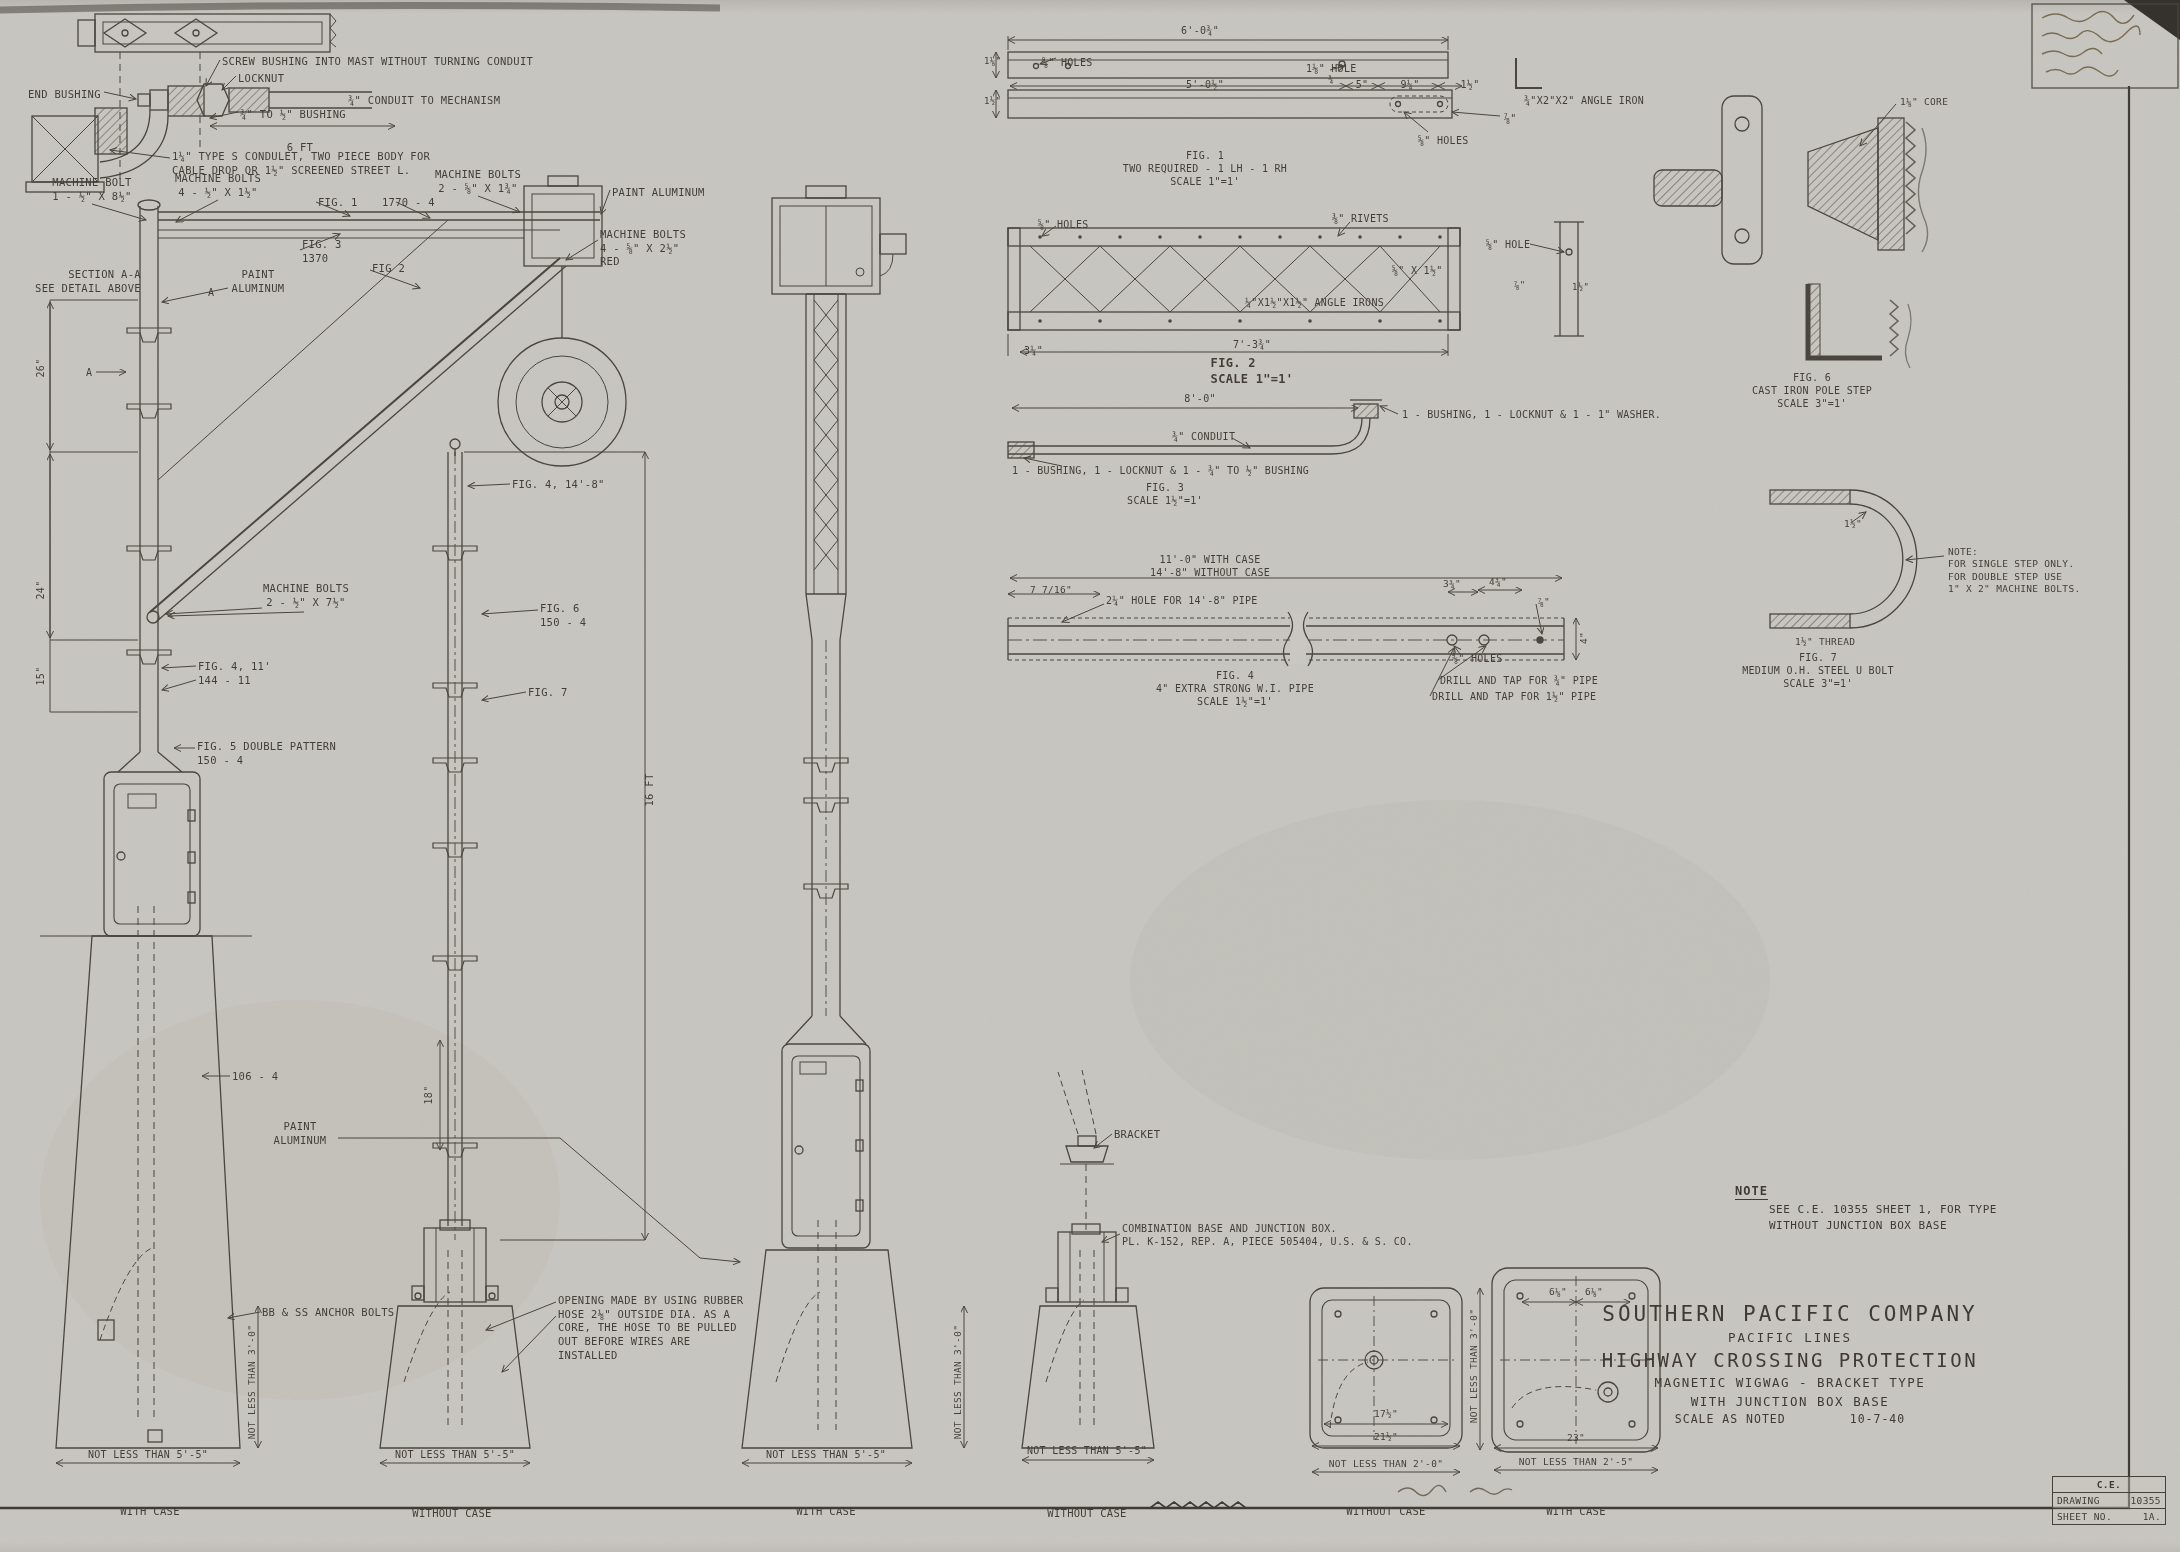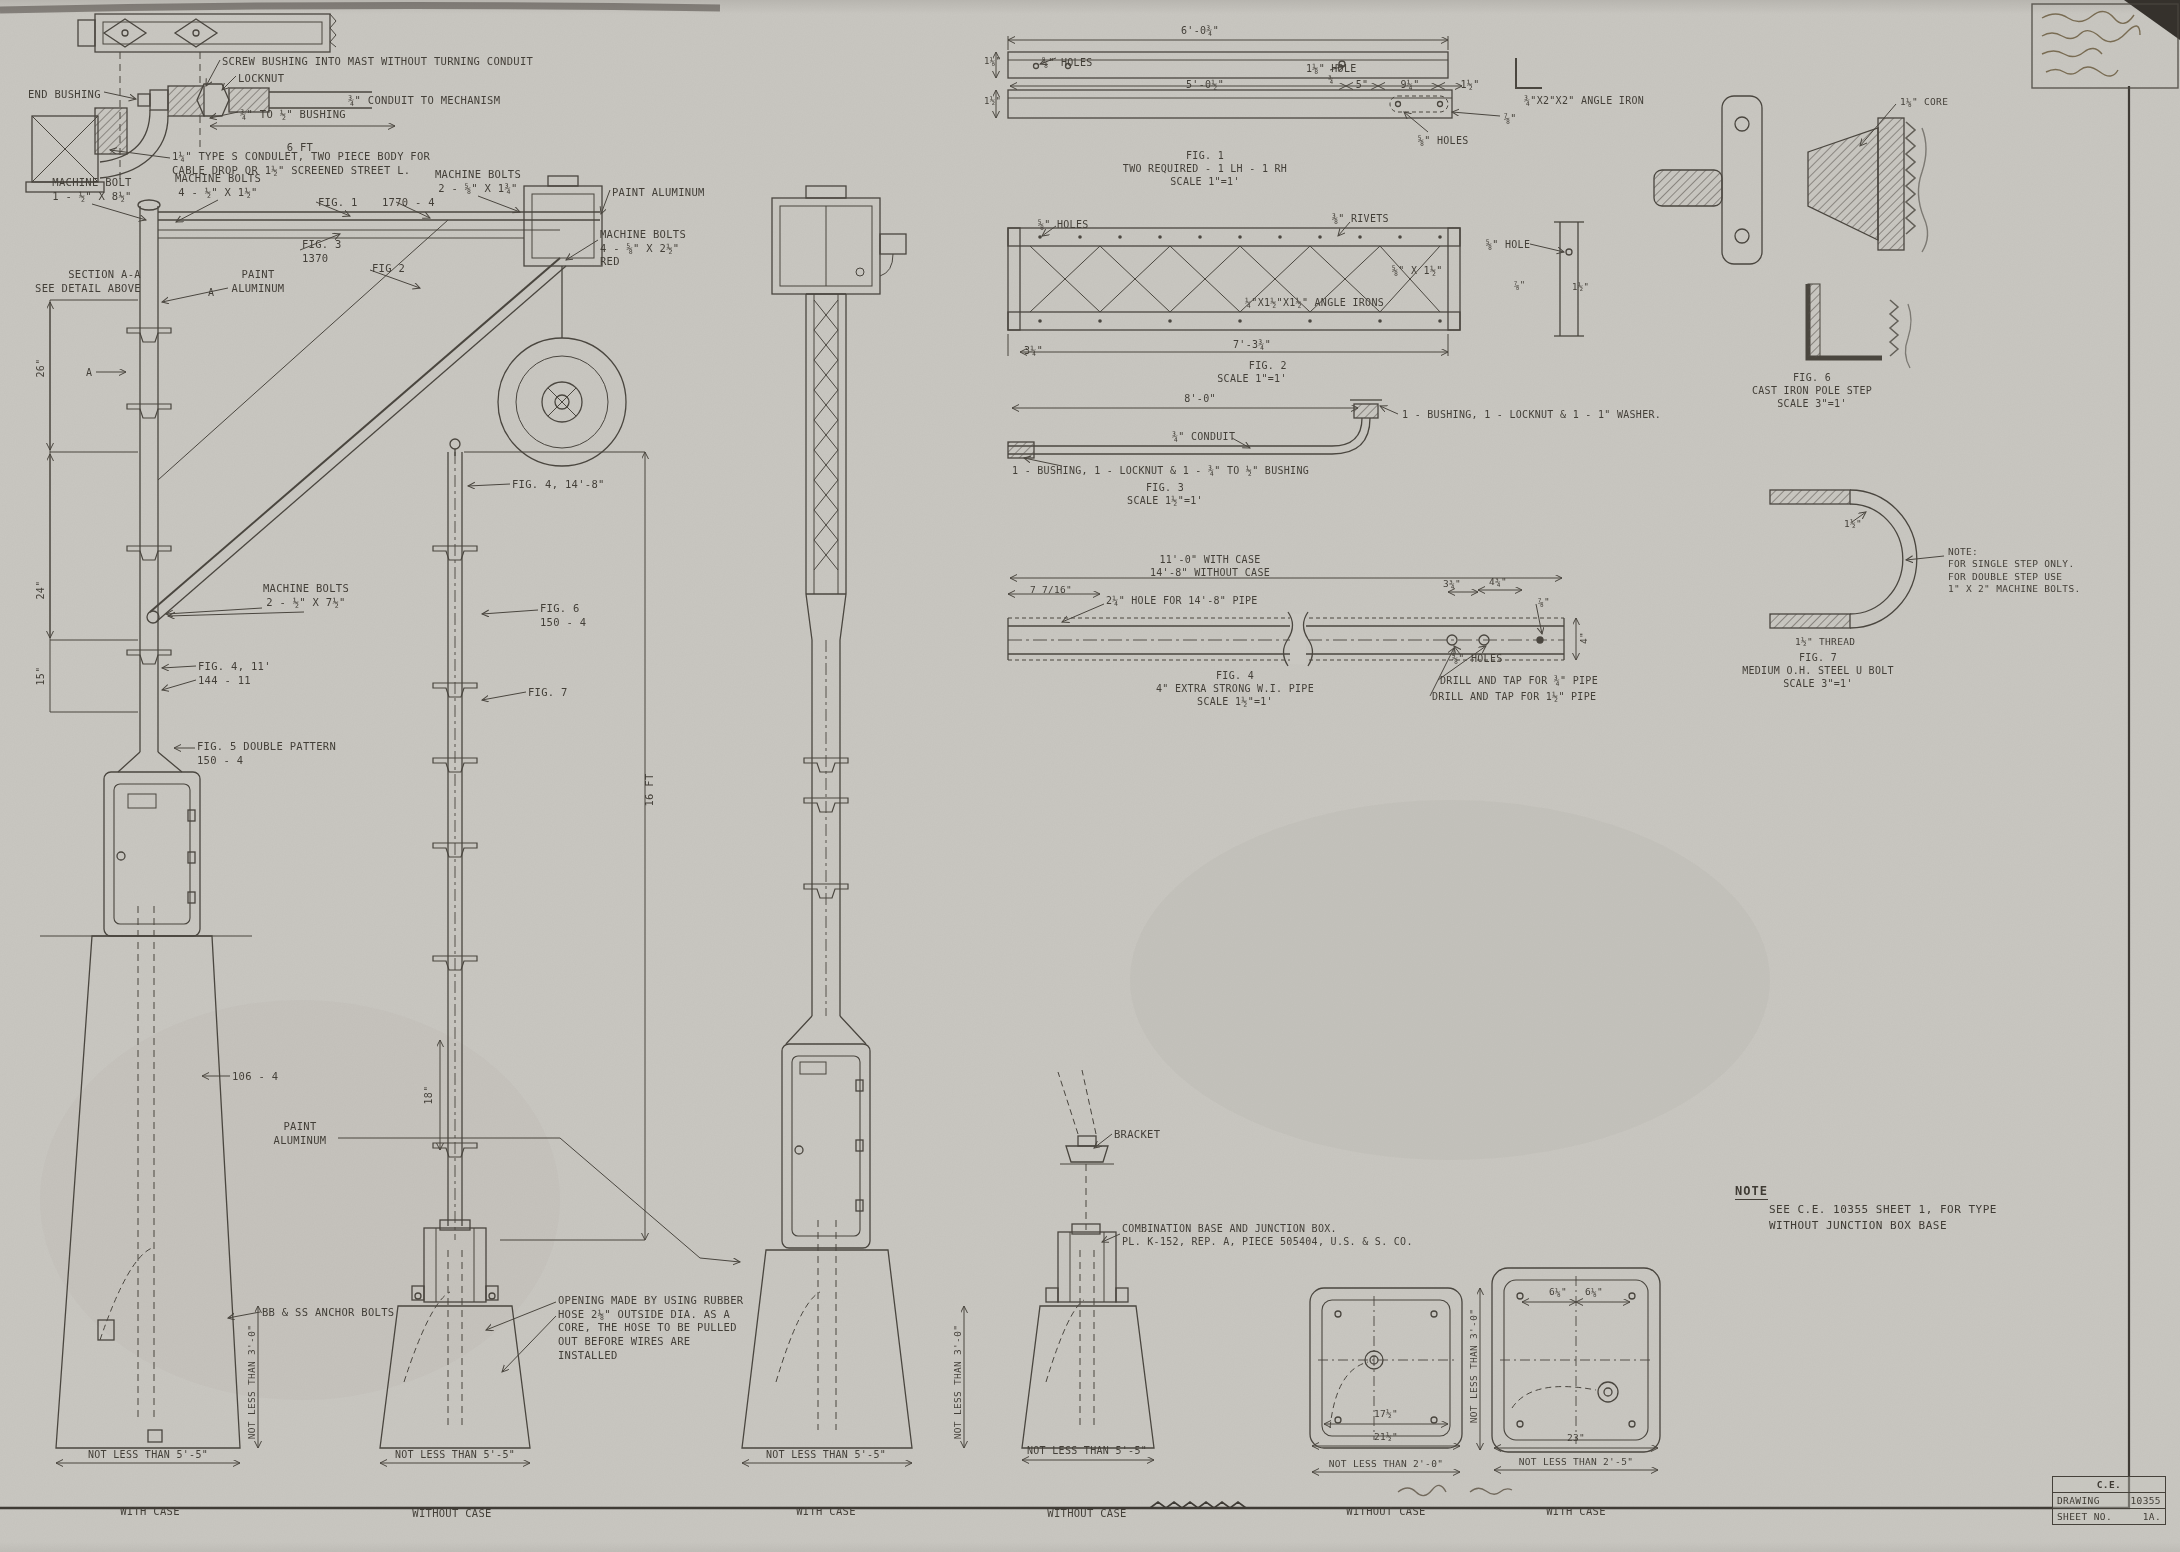--- a/index.html
+++ b/index.html
@@ -535,21 +535,21 @@
 SCALE 1"=1'</div>
       <div class="lbl" style="left: 1038px; top: 218px; font-size: 10px;">⅝" HOLES</div>
       <div class="lbl" style="left: 1332px; top: 212px; font-size: 10px;">⅜" RIVETS</div>
       <div class="lbl" style="left: 1392px; top: 264px; font-size: 10px;">⅝" X 1½"</div>
       <div class="lbl" style="left: 1486px; top: 238px; font-size: 10px;">⅝" HOLE</div>
       <div class="lbl" style="left: 1514px; top: 280px; font-size: 9px;">⅞"</div>
       <div class="lbl" style="left: 1572px; top: 282px; font-size: 9px;">1½"</div>
       <div class="lbl" style="left: 1245px; top: 296px; font-size: 10px;">¼"X1½"X1½" ANGLE IRONS</div>
       <div class="lbl" style="left: 1024px; top: 344px; font-size: 10px;">3¼"</div>
       <div class="lbl" style="left: 1252px; top: 344px; font-size: 10px; transform: translate(-50%, -50%); text-align: center;">7'-3¾"</div>
-      <div class="lbl" style="left: 1252px; top: 372px; font-size: 10px; transform: translate(-50%, -50%); text-align: right;">FIG. 2
+      <div class="lbl" style="left: 1252px; top: 372px; font-size: 12px; transform: translate(-50%, -50%); text-align: left; font-weight: bold;">FIG. 2
 SCALE 1"=1'</div>
       <div class="lbl" style="left: 1200px; top: 398px; font-size: 10px; transform: translate(-50%, -50%); text-align: center;">8'-0"</div>
       <div class="lbl" style="left: 1402px; top: 408px; font-size: 10px;">1 - BUSHING, 1 - LOCKNUT &amp; 1 - 1" WASHER.</div>
       <div class="lbl" style="left: 1172px; top: 430px; font-size: 10px;">¾" CONDUIT</div>
       <div class="lbl" style="left: 1012px; top: 464px; font-size: 10px;">1 - BUSHING, 1 - LOCKNUT &amp; 1 - ¾" TO ½" BUSHING</div>
       <div class="lbl" style="left: 1165px; top: 494px; font-size: 10px; transform: translate(-50%, -50%); text-align: center;">FIG. 3
 SCALE 1½"=1'</div>
       <div class="lbl" style="left: 1210px; top: 566px; font-size: 10px; transform: translate(-50%, -50%); text-align: center;">11'-0" WITH CASE
 14'-8" WITHOUT CASE</div>
       <div class="lbl" style="left: 1030px; top: 584px; font-size: 9.5px;">7 7/16"</div>
@@ -584,20 +584,31 @@
       <div class="lbl" style="left: 1576px; top: 1438px; font-size: 9.5px; transform: translate(-50%, -50%); text-align: center;">23"</div>
       <div class="lbl" style="left: 1576px; top: 1462px; font-size: 9.5px; transform: translate(-50%, -50%); text-align: center;">NOT LESS THAN 2'-5"</div>
     </div>
 
 <div class="noteblock">
   <div class="note-head">NOTE</div>
   <div class="note-line">SEE C.E. 10355 SHEET 1, FOR TYPE</div>
   <div class="note-line">WITHOUT JUNCTION BOX BASE</div>
 </div>
 
+<div class="titleblock">
+  <div class="tb-l1">SOUTHERN PACIFIC COMPANY</div>
+  <div class="tb-l2">PACIFIC LINES</div>
+  <div class="tb-l3">HIGHWAY CROSSING PROTECTION</div>
+  <div class="tb-l4">MAGNETIC WIGWAG - BRACKET TYPE</div>
+  <div class="tb-l4">WITH JUNCTION BOX BASE</div>
+  <div class="tb-l5">
+    <span>SCALE AS NOTED</span>
+    <span>10-7-40</span>
+  </div>
+</div>
 
 <div class="dwgbox">
   <div class="row">
         <span>C.E.</span>
       </div>
   <div class="row">
     <span>DRAWING</span>
     <span>10355</span>
   </div>
   <div class="row">

